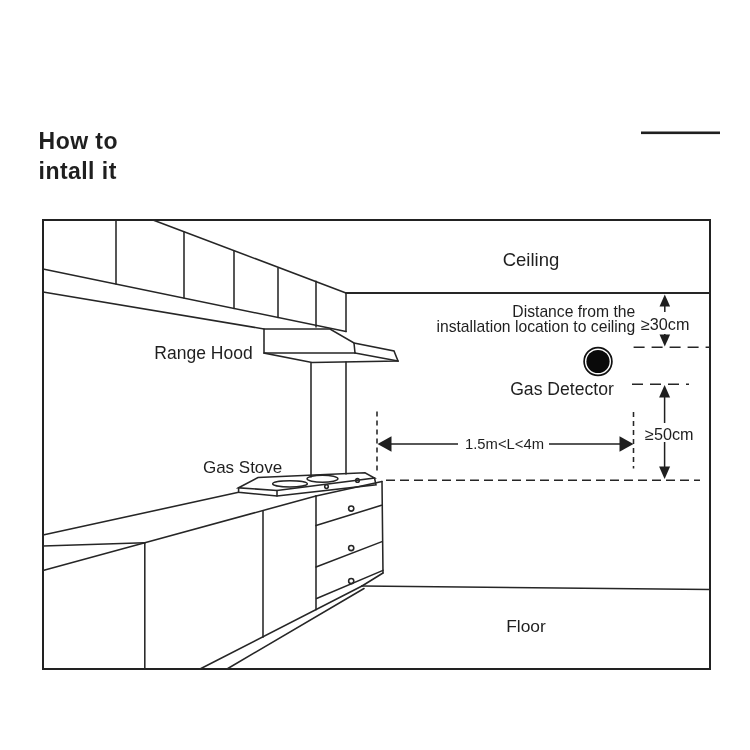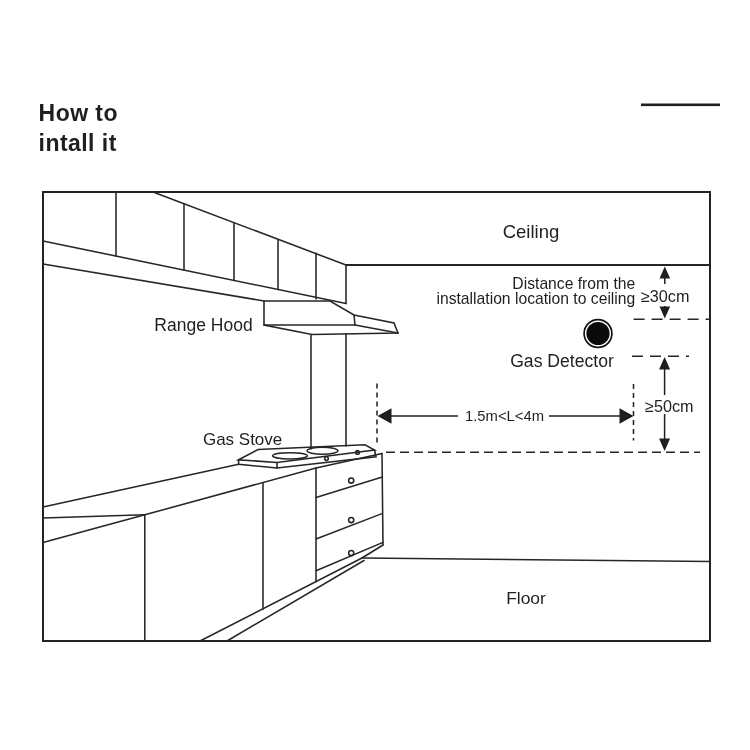--- a/index.html
+++ b/index.html
@@ -1,16 +1,16 @@
 <!DOCTYPE html>
 <html><head>
 <meta charset="utf-8">
 <style>
   html,body{margin:0;padding:0;background:#fff;}
-  .page{position:relative;width:750px;height:684px;background:#fff;overflow:hidden;}
+  .page{position:relative;width:750px;height:684px;background:#fff;overflow:hidden;margin-top:28px;}
   svg{position:absolute;top:0;left:0;}
   text{font-family:"Liberation Sans", sans-serif;fill:#1f1f1f;}
 </style>
 </head>
 <body>
 <div class="page">
 <svg width="750" height="750" viewBox="0 0 750 750">
 
   <text x="38.6" y="120.5" font-size="23" font-weight="bold" letter-spacing="0.45">How to</text>
   <text x="38.6" y="151.3" font-size="23" font-weight="bold" letter-spacing="0.45">intall it</text>

